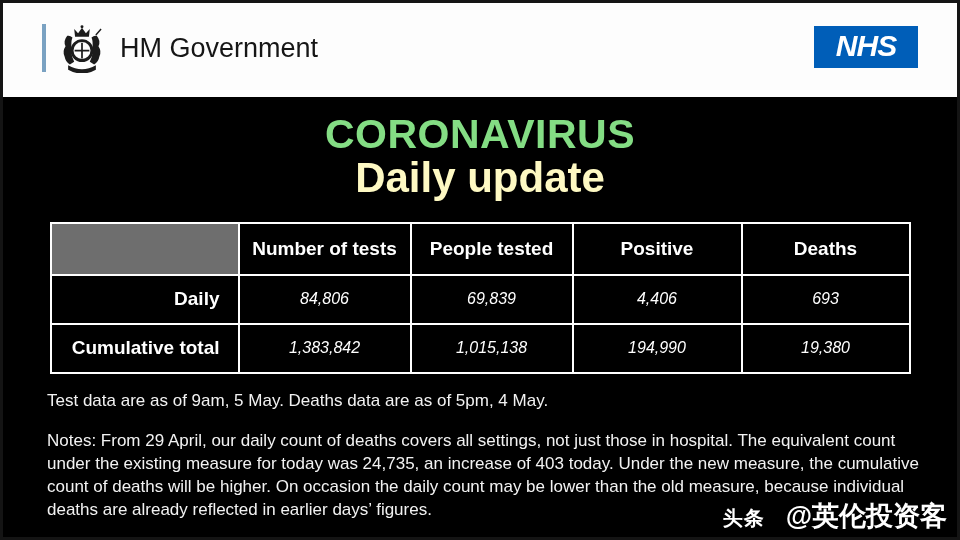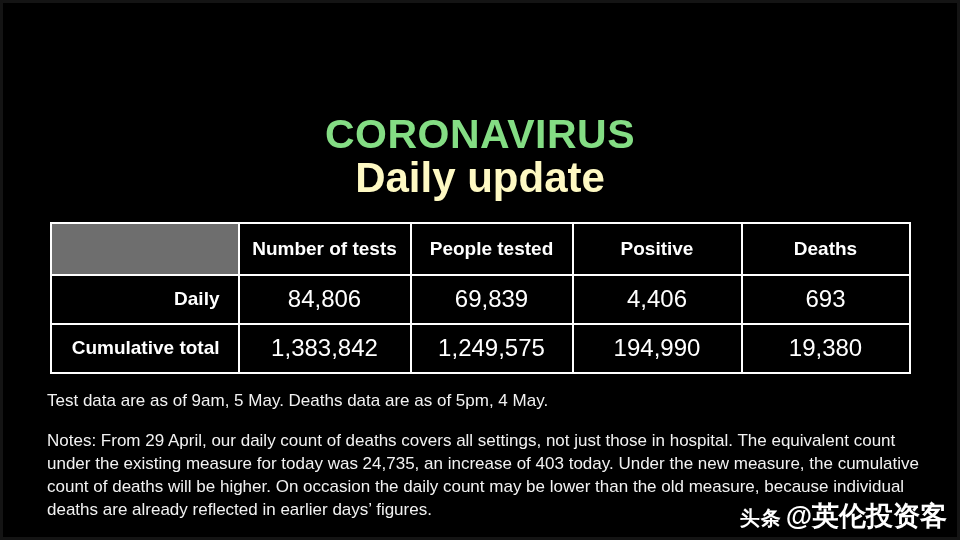--- a/index.html
+++ b/index.html
@@ -105,21 +105,21 @@
   }
   table.stats tr.head th { height: 52px; font-size: 19px; font-weight: 700; }
   table.stats th.corner { background: #6e6e6e; }
   table.stats tr.datarow { height: 49px; }
   table.stats td.rowlabel {
     font-weight: 700;
     font-size: 19px;
     text-align: right;
     padding-right: 18px;
   }
-  table.stats td.val { font-size: 24px; font-weight: 400; }
+  table.stats td.val { font-size: 16px; font-weight: 400; font-style: italic; }
 
   
   .caption {
     margin: 16px 0 0 44px;
     color: #f2f2f2;
     font-size: 17px;
     line-height: 22px;
   }
   .notes {
     margin: 17px 0 0 44px;
@@ -130,27 +130,53 @@
   }
 
   
   .watermark {
     position: absolute;
     right: 10px; bottom: 3px;
     color: #ffffff;
     white-space: nowrap;
   }
   .wm-logo  { font-size: 20px; font-weight: 900; letter-spacing: 1px; }
-  .wm-handle{ font-size: 27px; font-weight: 600; margin-left: 4px; }
+  .wm-handle{ font-size: 27px; font-weight: 600; margin-left: 21px; }
 </style>
 </head>
 <body>
 
 <div class="page">
 
+  <header class="topbar">
+    <div class="hmgov">
+      <div class="gov-bar"></div>
+      <svg class="crest" width="52" height="50" viewBox="0 0 60 56" aria-hidden="true">
+        <g fill="#1c1c1c" stroke="#1c1c1c">
+
+          <circle cx="30" cy="3.5" r="1.7" stroke="none"></circle>
+          <path d="M21 6 L25.5 11 L30 4.5 L34.5 11 L39 6 L38 15 L22 15 Z" stroke="none"></path>
+
+          <circle cx="30" cy="31" r="11.5" fill="none" stroke-width="3.4"></circle>
+          <path d="M30 22 v18 M21.5 31 h17" fill="none" stroke-width="2"></path>
+
+          <path d="M13 14 q-5 6 -2 12 q-4 6 -1 12 q1 6 6 9 l5 -3 q-4 -8 -3 -15 q-1 -8 1 -13 q-3 -3 -6 -2z" stroke="none"></path>
+
+          <path d="M47 14 q5 6 2 12 q4 6 1 12 q-1 6 -6 9 l-5 -3 q4 -8 3 -15 q1 -8 -1 -13 q3 -3 6 -2z" stroke="none"></path>
+          <path d="M46 13 l6 -7" fill="none" stroke-width="1.6"></path>
+
+          <path d="M14 48 q16 9 32 0 l0 5 q-16 9 -32 0 z" stroke="none"></path>
+        </g>
+      </svg>
+      <span class="gov-text">HM Government</span>
+    </div>
+    <div class="nhs-box">
+      <span>NHS</span>
+    </div>
+  </header>
 
   <main class="slide-body">
 
     <h1 class="title-main">CORONAVIRUS</h1>
     <h2 class="title-sub">Daily update</h2>
 
     <table class="stats">
       <colgroup>
         <col class="c0">
           <col class="c1">
@@ -169,21 +195,21 @@
         <tr class="datarow">
           <td class="rowlabel">Daily</td>
           <td class="val">84,806</td>
           <td class="val">69,839</td>
           <td class="val">4,406</td>
           <td class="val">693</td>
         </tr>
         <tr class="datarow">
           <td class="rowlabel">Cumulative total</td>
           <td class="val">1,383,842</td>
-          <td class="val">1,249,575</td>
+          <td class="val">1,015,138</td>
           <td class="val">194,990</td>
           <td class="val">19,380</td>
         </tr>
       </tbody>
     </table>
 
     <p class="caption">Test data are as of 9am, 5 May. Deaths data are as of 5pm, 4 May.</p>
 
     <p class="notes">Notes: From 29 April, our daily count of deaths covers all settings, not just those in hospital. The equivalent count under the existing measure for today was 24,735, an increase of 403 today. Under the new measure, the cumulative count of deaths will be higher. On occasion the daily count may be lower than the old measure, because individual deaths are already reflected in earlier days’ figures.</p>
 

